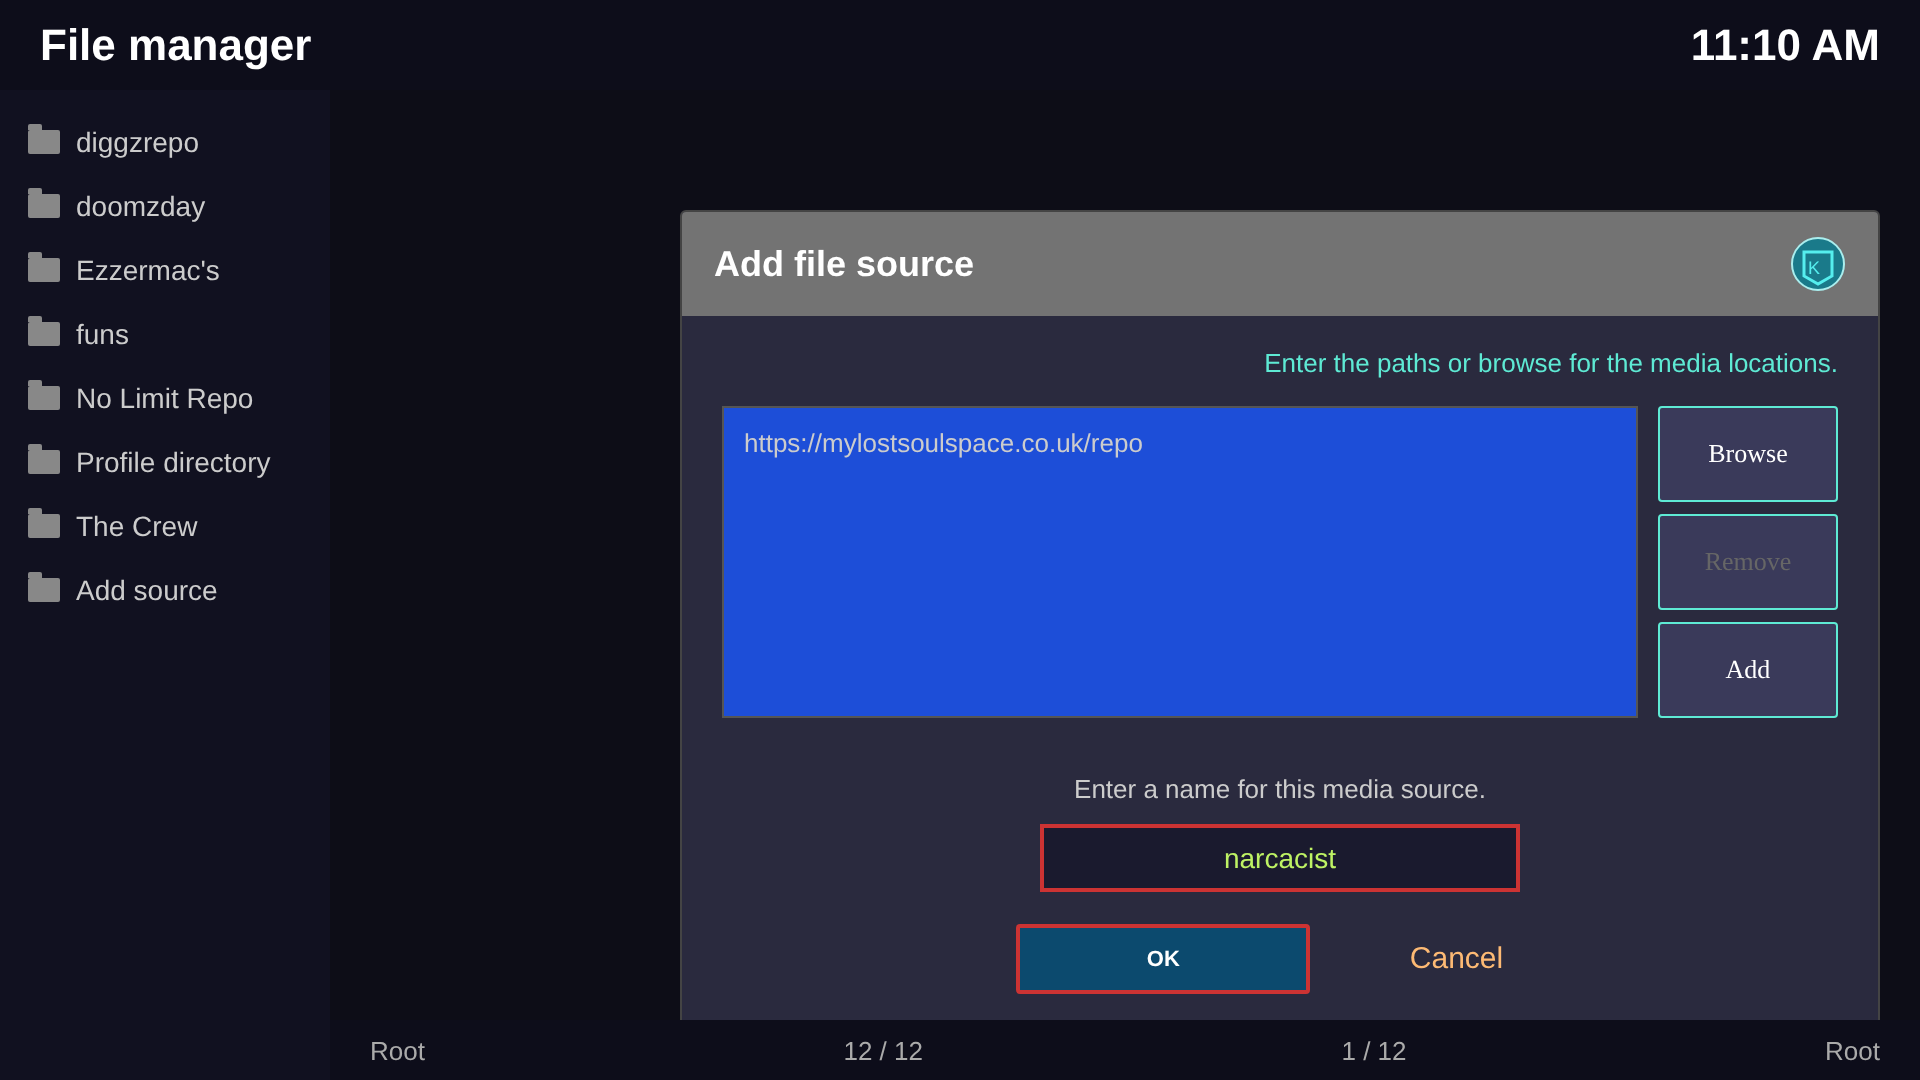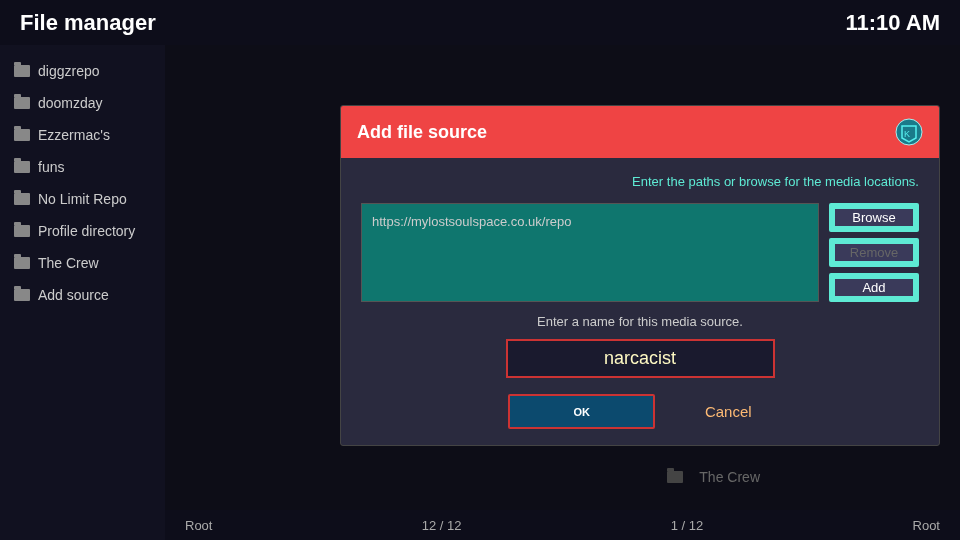--- a/index.html
+++ b/index.html
@@ -123,21 +123,21 @@
     .modal {
       position: absolute;
       top: 60px;
       left: 175px;
       width: 600px;
       background-color: #2a2a3e;
       border: 1px solid #444;
       border-radius: 3px;
     }
     .modal-header {
-      background-color: #ef4444;
+      background-color: #737373;
       padding: 12px 16px;
       display: flex;
       align-items: center;
       justify-content: space-between;
       border-radius: 2px 2px 0 0;
     }
     .modal-title {
       font-size: 18px;
       font-weight: bold;
       color: #ffffff;
@@ -155,72 +155,73 @@
       color: #5eead4;
       margin-bottom: 14px;
     }
     .source-row {
       display: flex;
       gap: 10px;
       margin-bottom: 10px;
     }
     .source-input-area {
       flex: 1;
-      background-color: #0f766e;
+      background-color: #1d4ed8;
       border: 1px solid #555;
       min-height: 90px;
       padding: 10px;
       font-size: 13px;
       color: #cccccc;
     }
     .source-url {
       font-size: 13px;
       color: #cccccc;
     }
     .source-buttons {
       display: flex;
       flex-direction: column;
       gap: 6px;
       min-width: 90px;
     }
     .source-btn {
       background-color: #3a3a5a;
-      border: 6px solid #5eead4;
-      color: #ffffff;
-      padding: 1px 10px;
+      border: 1px solid #5eead4;
+      color: #ffffff;
+      padding: 15px 10px;
       font-size: 13px;
       cursor: pointer;
       text-align: center;
       border-radius: 2px;
+      font-family: Liberation Serif, serif;
     }
     .source-btn.disabled {
       color: #666;
       cursor: default;
     }
     .name-section {
-      margin-top: 12px;
+      margin-top: 28px;
     }
     .name-label {
       text-align: center;
       font-size: 13px;
       color: #cccccc;
       margin-bottom: 10px;
     }
     .name-input-wrapper {
       display: flex;
       justify-content: center;
       margin-bottom: 16px;
     }
     .name-input {
       background-color: #1a1a2e;
       border: 2px solid #cc3333;
-      color: #fef9c3;
+      color: #bef264;
       padding: 7px 12px;
-      font-size: 18px;
-      width: 269px;
+      font-size: 14px;
+      width: 240px;
       text-align: center;
     }
     .modal-actions {
       display: flex;
       justify-content: center;
       gap: 30px;
       margin-top: 8px;
     }
     .btn-ok {
       background-color: #0c4a6e;

